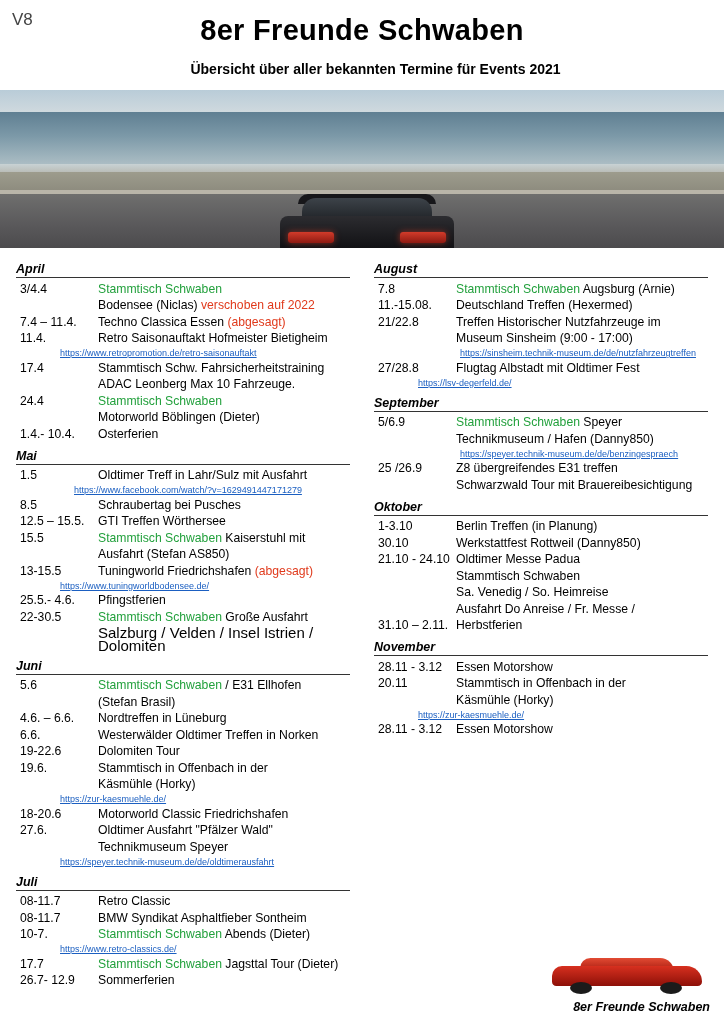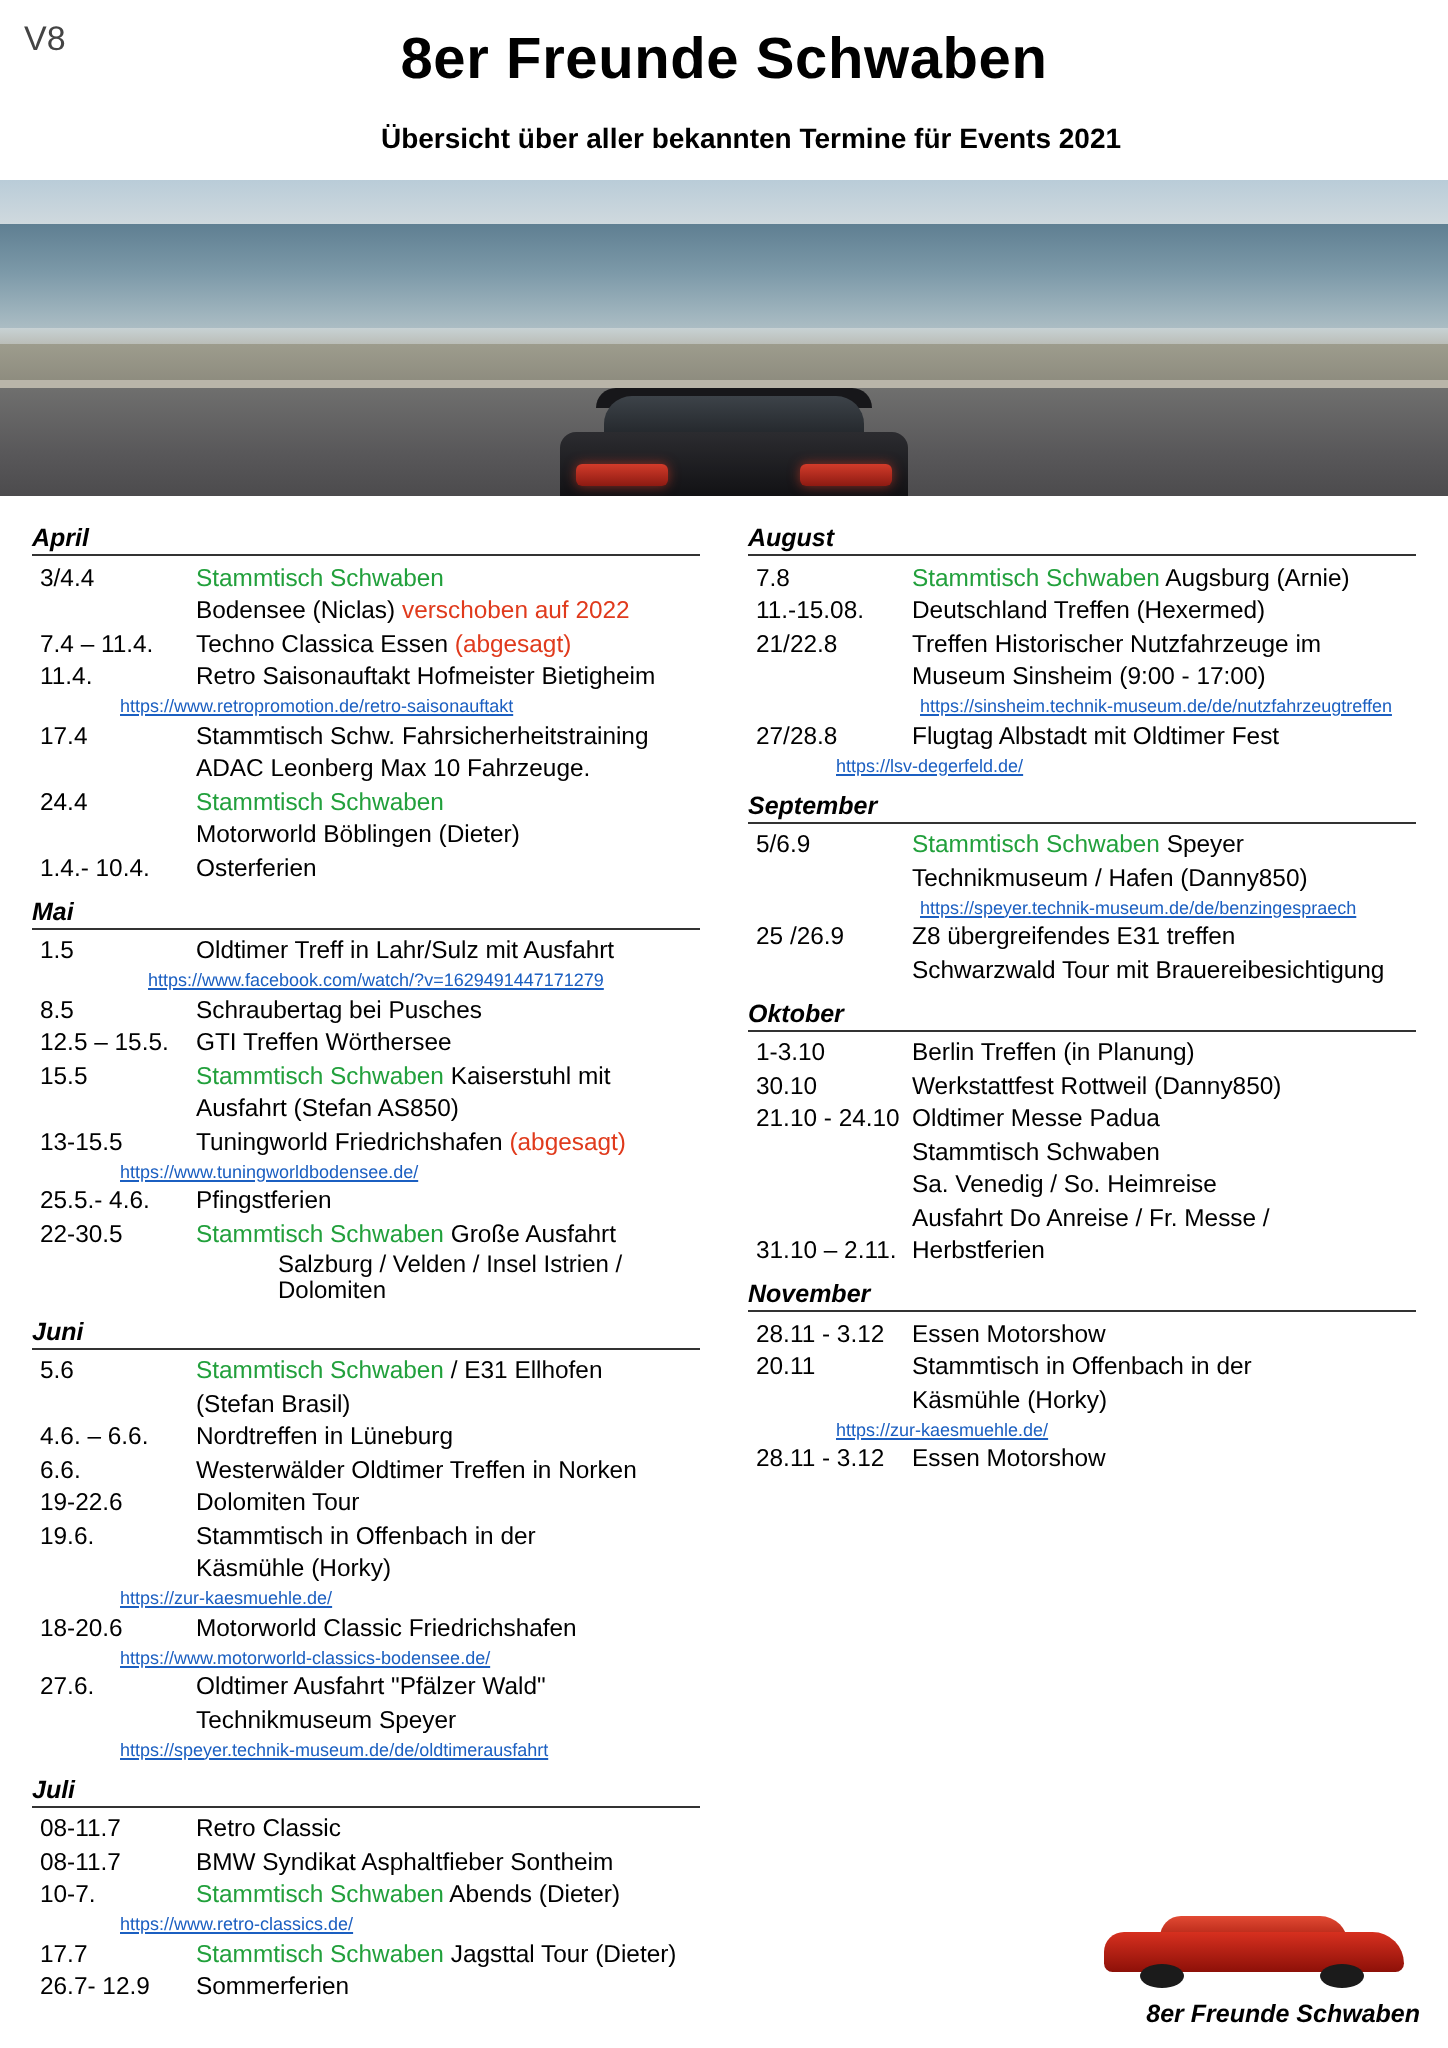--- a/index.html
+++ b/index.html
@@ -122,23 +122,22 @@
   .row .date {
     width: 82px;
     flex: 0 0 82px;
     padding-left: 4px;
   }
   .row .desc { flex: 1; }
   .row.cont .date { visibility: hidden; }
   .green { color: #22a03c; }
   .red { color: #e03a1c; }
   .small {
-    font-size: 12px;
+    font-size: 15px;
     line-height: 13px;
-    margin-left: 41px;
   }
   .link {
     color: #1b5fc1;
     text-decoration: underline;
     font-size: 9px;
     line-height: 12px;
     display: block;
     word-break: break-all;
   }
   .link-row { padding: 0 0 1px 0; }
@@ -320,23 +319,20 @@
           <div class="date">&nbsp;</div>
           <div class="desc"><span>Käsmühle (Horky)</span></div>
         </div>
         <div class="link-row indent-c">
           <a class="link" href="#">https://zur-kaesmuehle.de/</a>
         </div>
         <div class="row">
           <div class="date">18-20.6</div>
           <div class="desc"><span>Motorworld Classic Friedrichshafen</span></div>
         </div>
-        <div class="link-row indent-c">
-          <a class="link" href="#">https://www.motorworld-classics-bodensee.de/</a>
-        </div>
         <div class="row">
           <div class="date">27.6.</div>
           <div class="desc"><span>Oldtimer Ausfahrt "Pfälzer Wald"</span></div>
         </div>
         <div class="row cont">
           <div class="date">&nbsp;</div>
           <div class="desc"><span>Technikmuseum Speyer</span></div>
         </div>
         <div class="link-row indent-c">
           <a class="link" href="#">https://speyer.technik-museum.de/de/oldtimerausfahrt</a>

